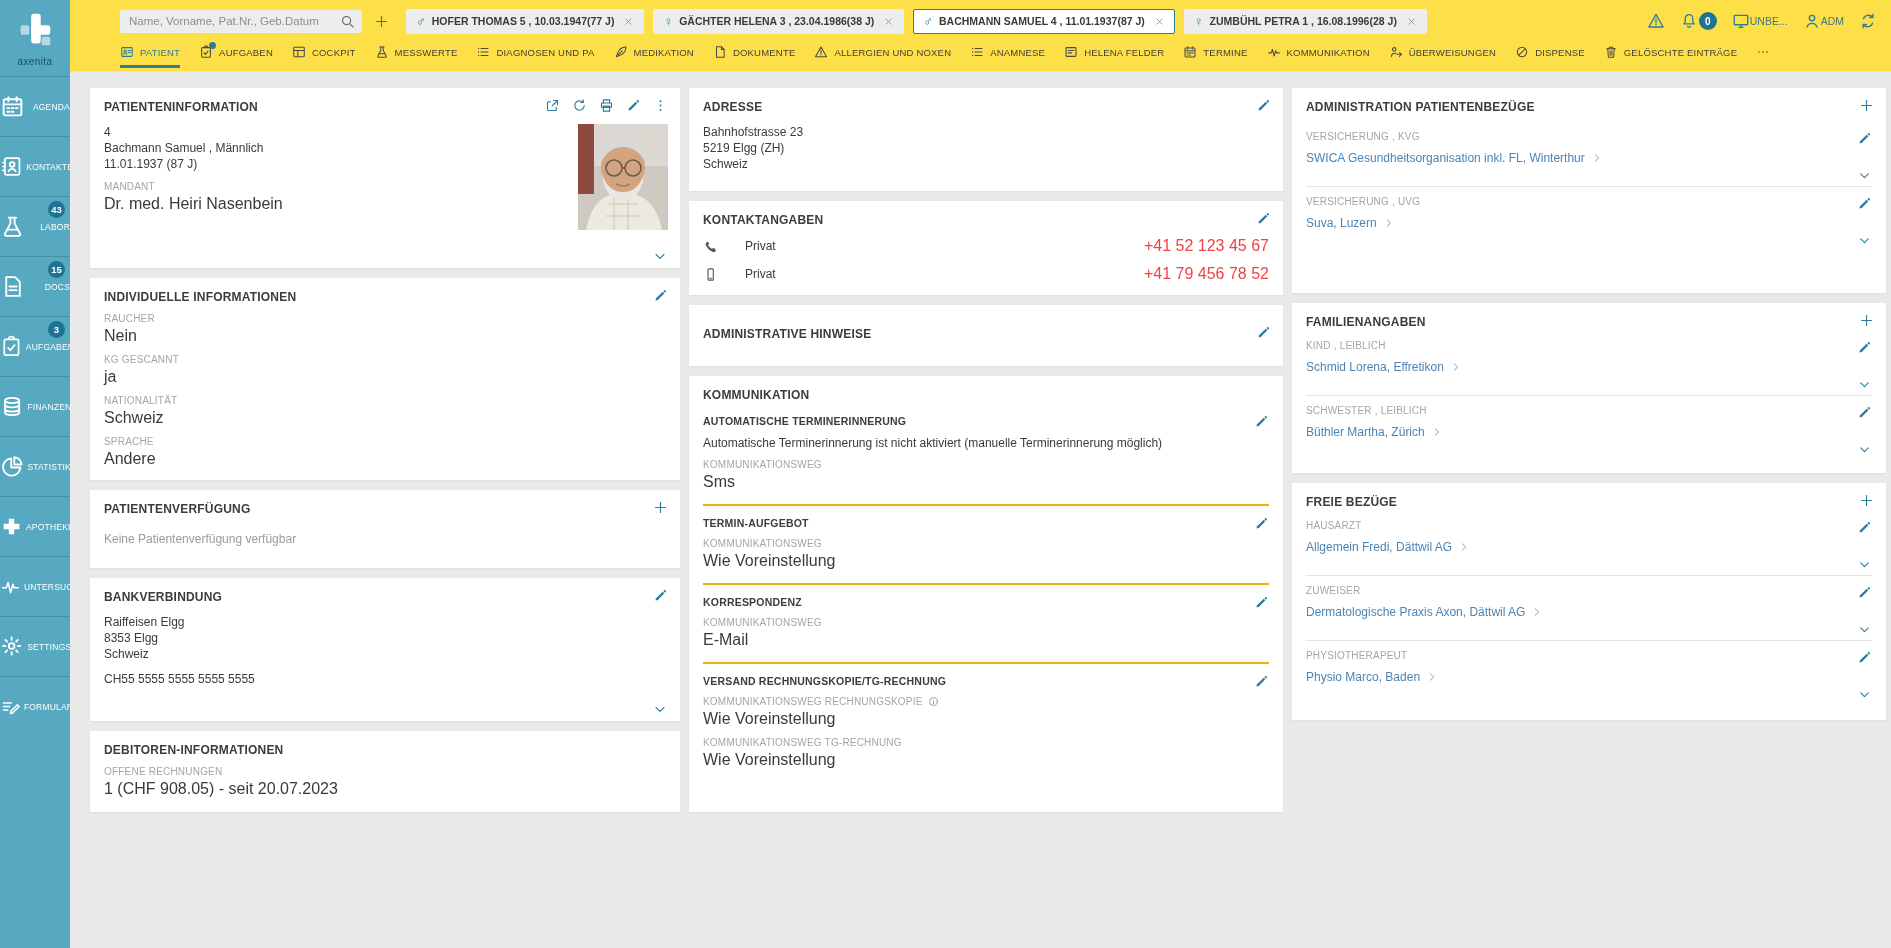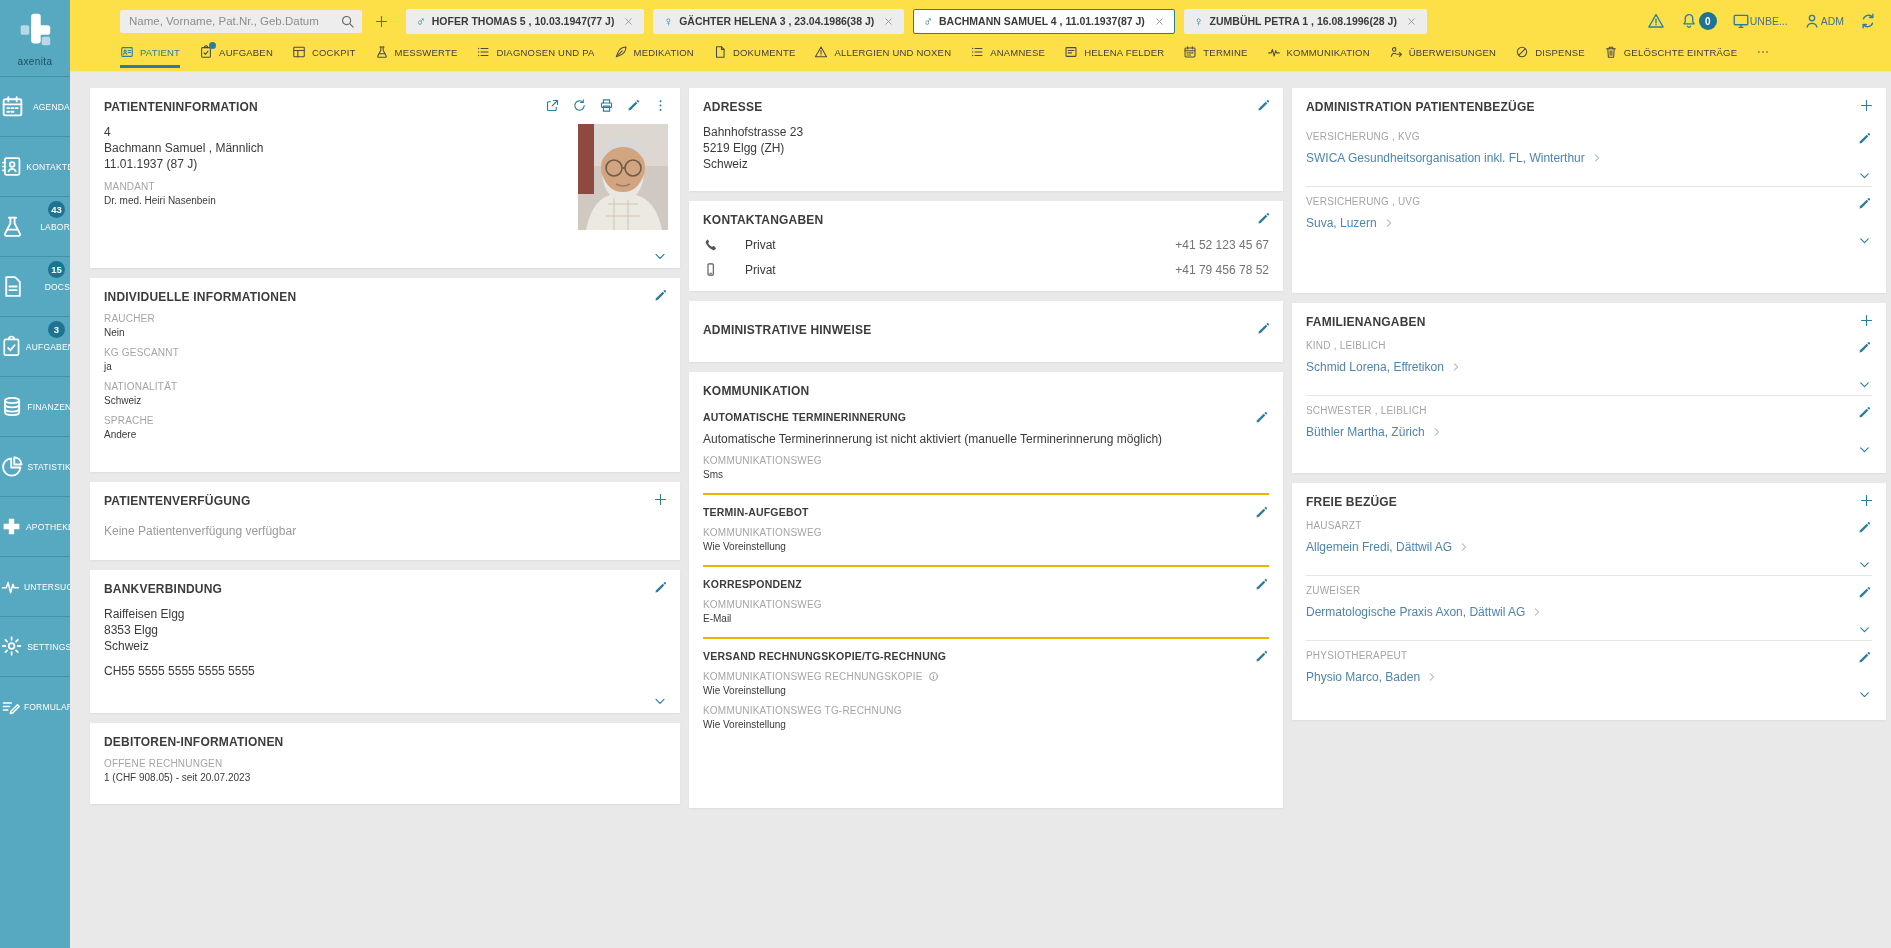--- a/index.html
+++ b/index.html
@@ -54,34 +54,34 @@
   .col{display:flex;flex-direction:column;gap:10px;flex:none}
   .c1{width:590px}.c2{width:594px}.c3{width:594px}
   .card{background:#fff;position:relative;padding:12px 14px;box-shadow:0 1px 2px rgba(0,0,0,.05)}
   .title{font-size:12px;font-weight:700;color:#3c3c3c;letter-spacing:.2px}
   .hdr-icons{position:absolute;top:10px;right:12px;display:flex;gap:12px;align-items:center}
   .icbtn{color:#2b7da0;cursor:pointer;display:inline-flex}
   .icbtn svg{width:15px;height:15px}
   .fld{margin-top:9px}
   .lb{font-size:10px;color:#a5a5a5;letter-spacing:.2px;display:flex;align-items:center;gap:5px}
   .lb svg{width:11px;height:11px;color:#8d8d8d}
-  .vl{font-size:10px;color:#3a3a3a;margin-top:3px}
+  .vl{font-size:16px;color:#3a3a3a;margin-top:3px}
   .lines{margin-top:10px;font-size:12px;color:#3a3a3a;line-height:16px}
   .empty{color:#9b9b9b;font-size:12px;margin-top:16px}
   .exp{position:absolute;bottom:4px;right:12px;color:#2b7da0;cursor:pointer;display:flex}
   .exp svg{width:16px;height:16px}
   .iban{margin-top:10px;font-size:12px;color:#3a3a3a}
   .photo{position:absolute;top:36px;right:12px;width:90px;height:106px;overflow:hidden;cursor:pointer}
   .pad-mid{padding-top:22px}
 
   .crow{display:flex;align-items:center;margin-top:10px}
   .cic{width:16px;color:#555;margin-right:26px;display:flex}
   .cic svg{width:15px;height:15px}
   .ct{font-size:12px;color:#3a3a3a}
-  .cv{margin-left:auto;color:#737373;font-size:12px;cursor:pointer}
+  .cv{margin-left:auto;color:#ef4444;font-size:16px;cursor:pointer}
 
   .comm-sec{position:relative;padding:11px 0 13px}
   .comm-sec + .comm-sec{border-top:2px solid #eab308}
   .comm-sec .icbtn{position:absolute;top:10px;right:0}
   .sec-title{font-size:10.5px;font-weight:700;color:#3c3c3c;letter-spacing:.2px}
   .sec-note{font-size:12px;color:#3a3a3a;margin-top:9px}
 
   .rel{position:relative;padding:9px 0 3px}
   .rel + .rel{border-top:1px solid #e5e5e5}
   .rel .icbtn{position:absolute;top:9px;right:0}

